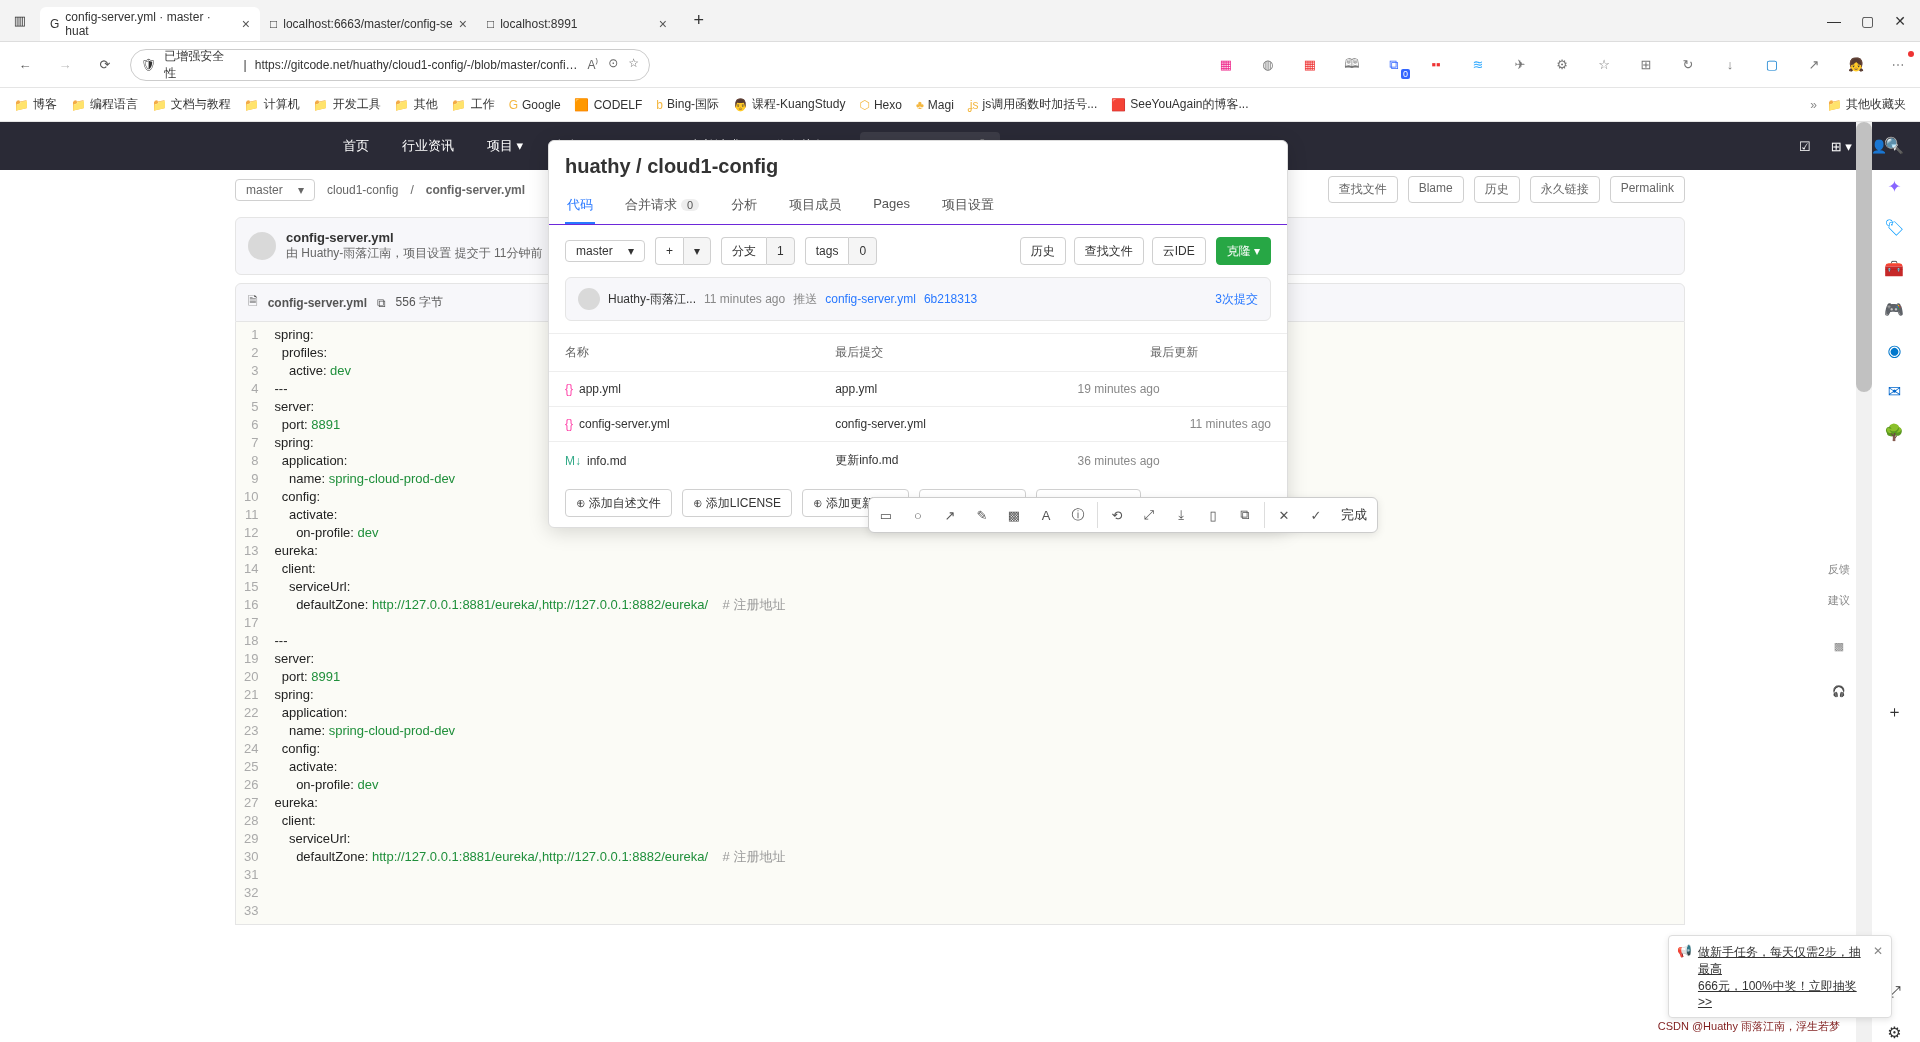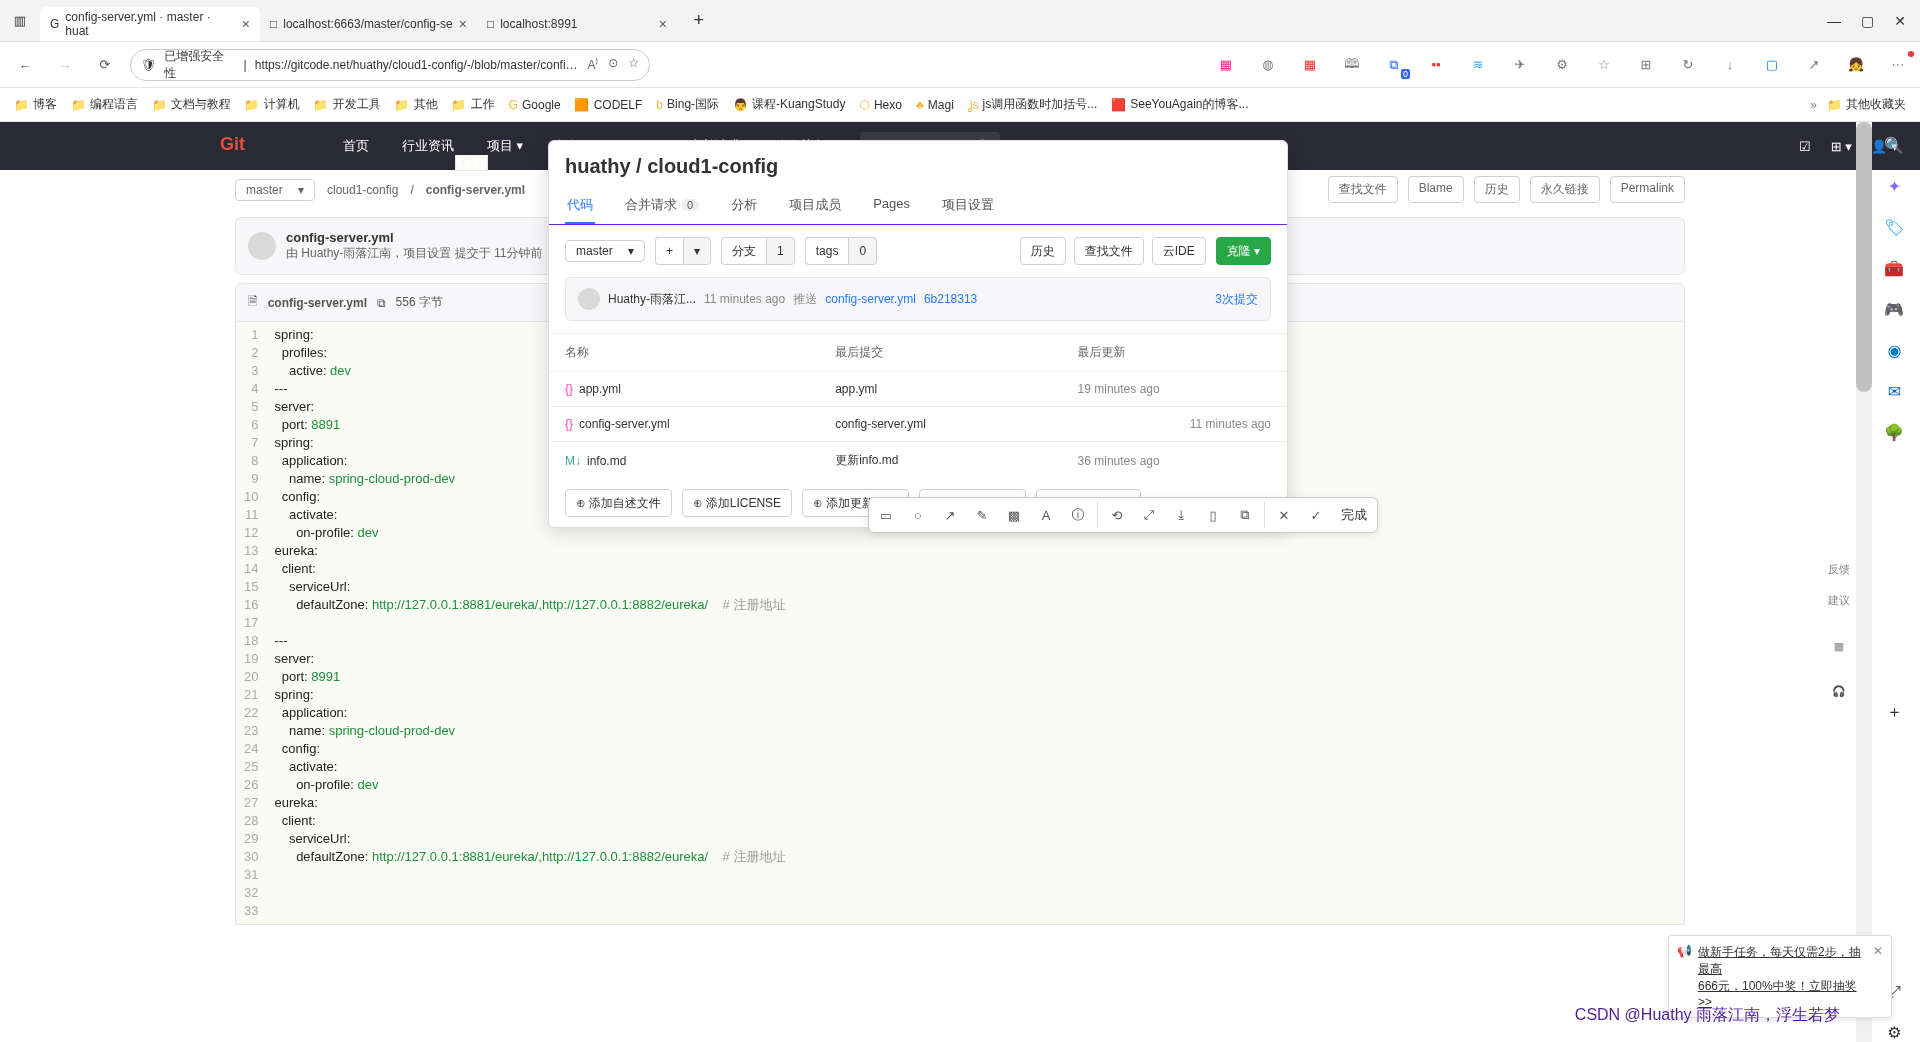--- a/index.html
+++ b/index.html
@@ -70,21 +70,21 @@
 .toolbar{position:absolute;left:868px;top:375px;background:#fff;border:1px solid #ccc;border-radius:6px;display:flex;align-items:center;padding:4px;gap:6px;box-shadow:0 2px 8px rgba(0,0,0,.1);z-index:20}
 .tbic{width:26px;height:26px;display:flex;align-items:center;justify-content:center;color:#555}
 .tbic.sep{border-left:1px solid #ddd;width:1px;padding:0}
 .done{display:flex;align-items:center;gap:4px;padding:0 6px}
 .promo{position:absolute;right:28px;bottom:24px;width:224px;background:#fff;border:1px solid #ddd;border-radius:4px;padding:8px;font-size:12px;display:flex;align-items:flex-start;gap:6px;box-shadow:0 2px 6px rgba(0,0,0,.1)}
 .promo .px{margin-left:auto;color:#888}
 .sidetools{position:absolute;right:2px;top:0;width:48px;height:100%;border-left:1px solid #e5e5e5;display:flex;flex-direction:column;align-items:center;gap:22px;padding-top:14px;font-size:16px}
 .vscroll{position:absolute;right:48px;top:0;width:16px;height:100%;background:#f1f1f1}
 .vthumb{width:100%;height:270px;background:#c1c1c1;border-radius:8px}
 .fbtns{position:absolute;right:70px;top:440px;display:flex;flex-direction:column;gap:16px;align-items:center;color:#888;font-size:11px}
-.wm{position:absolute;right:80px;bottom:16px;color:#4c1d95;font-size:16px}
+.wm{position:absolute;right:80px;bottom:8px;color:#7f1d1d;font-size:11px}
 </style>
 </head>
 <body>
 
 <div class="titlebar">
   <div class="tb-icon">▥</div>
   <div class="browser-tabs" id="btabs">
       <div class="btab active">
         <span>G</span>
         <span>config-server.yml · master · huat</span>
@@ -209,21 +209,20 @@
     <div style="flex: 1 1 0%;"></div>
     <span style="color:#888">»</span>
     <div class="bk">
       <span class="folder">📁</span>
       <span>其他收藏夹</span>
     </div>
   </div>
 
 <div class="content">
   <div class="topnav">
-    <div class="brand"><span class="git">Git</span><span class="code">Code</span></div>
     <div class="spacer"></div>
     <div id="navitems" style="display:flex;gap:26px">
         <span class="nitem">首页</span>
         <span class="nitem">行业资讯</span>
         <span class="nitem">项目 ▾</span>
         <span class="nitem">组织 ▾</span>
         <span class="nitem">Issue</span>
         <span class="nitem">合并请求</span>
         <span class="nitem">代码片段</span>
       </div>
@@ -350,21 +349,21 @@
       <span style="color:#888">推送 </span>
       <a>config-server.yml</a>
       <a>6b218313</a>
       <a style="margin-left:auto">3次提交</a>
     </div>
     <table class="table">
       <thead>
           <tr>
         <th>名称</th>
         <th>最后提交</th>
-        <th style="text-align:left">最后更新</th>
+        <th style="text-align:center">最后更新</th>
       </tr>
         </thead>
       <tbody id="ftbody">
           <tr>
             <td><span class="fi" style="color:#f4a">{}</span><span>app.yml</span></td>
             <td>app.yml</td>
             <td style="text-align:left;color:#888">19 minutes ago</td>
           </tr>
           <tr>
             <td><span class="fi" style="color:#f4a">{}</span><span>config-server.yml</span></td>

